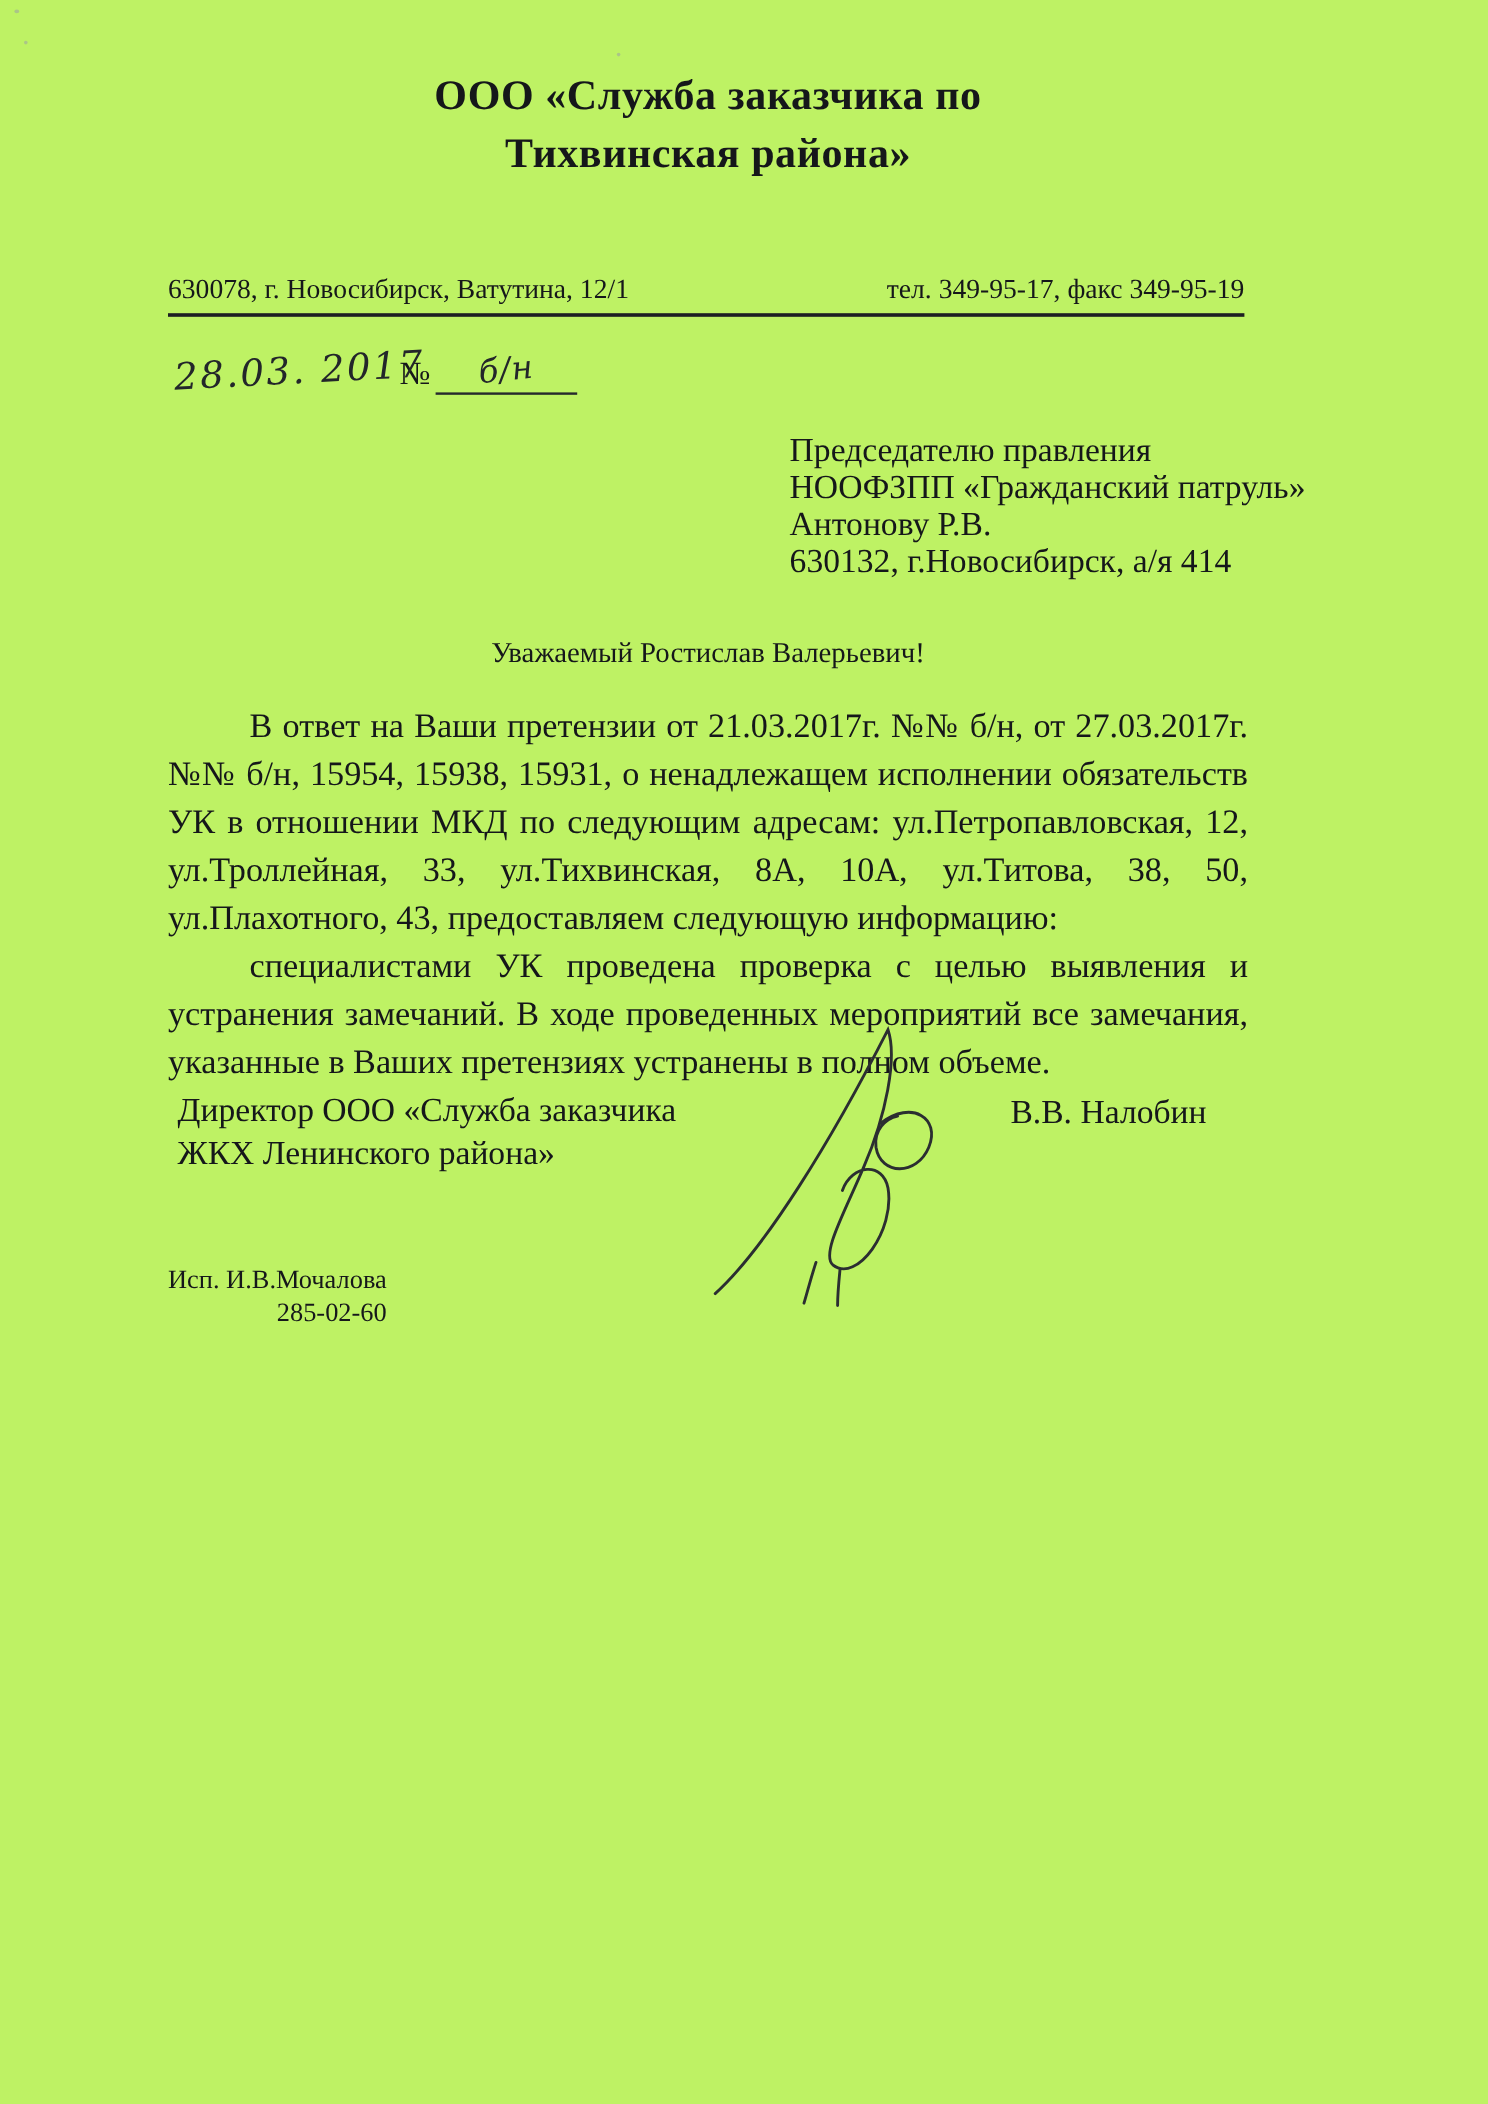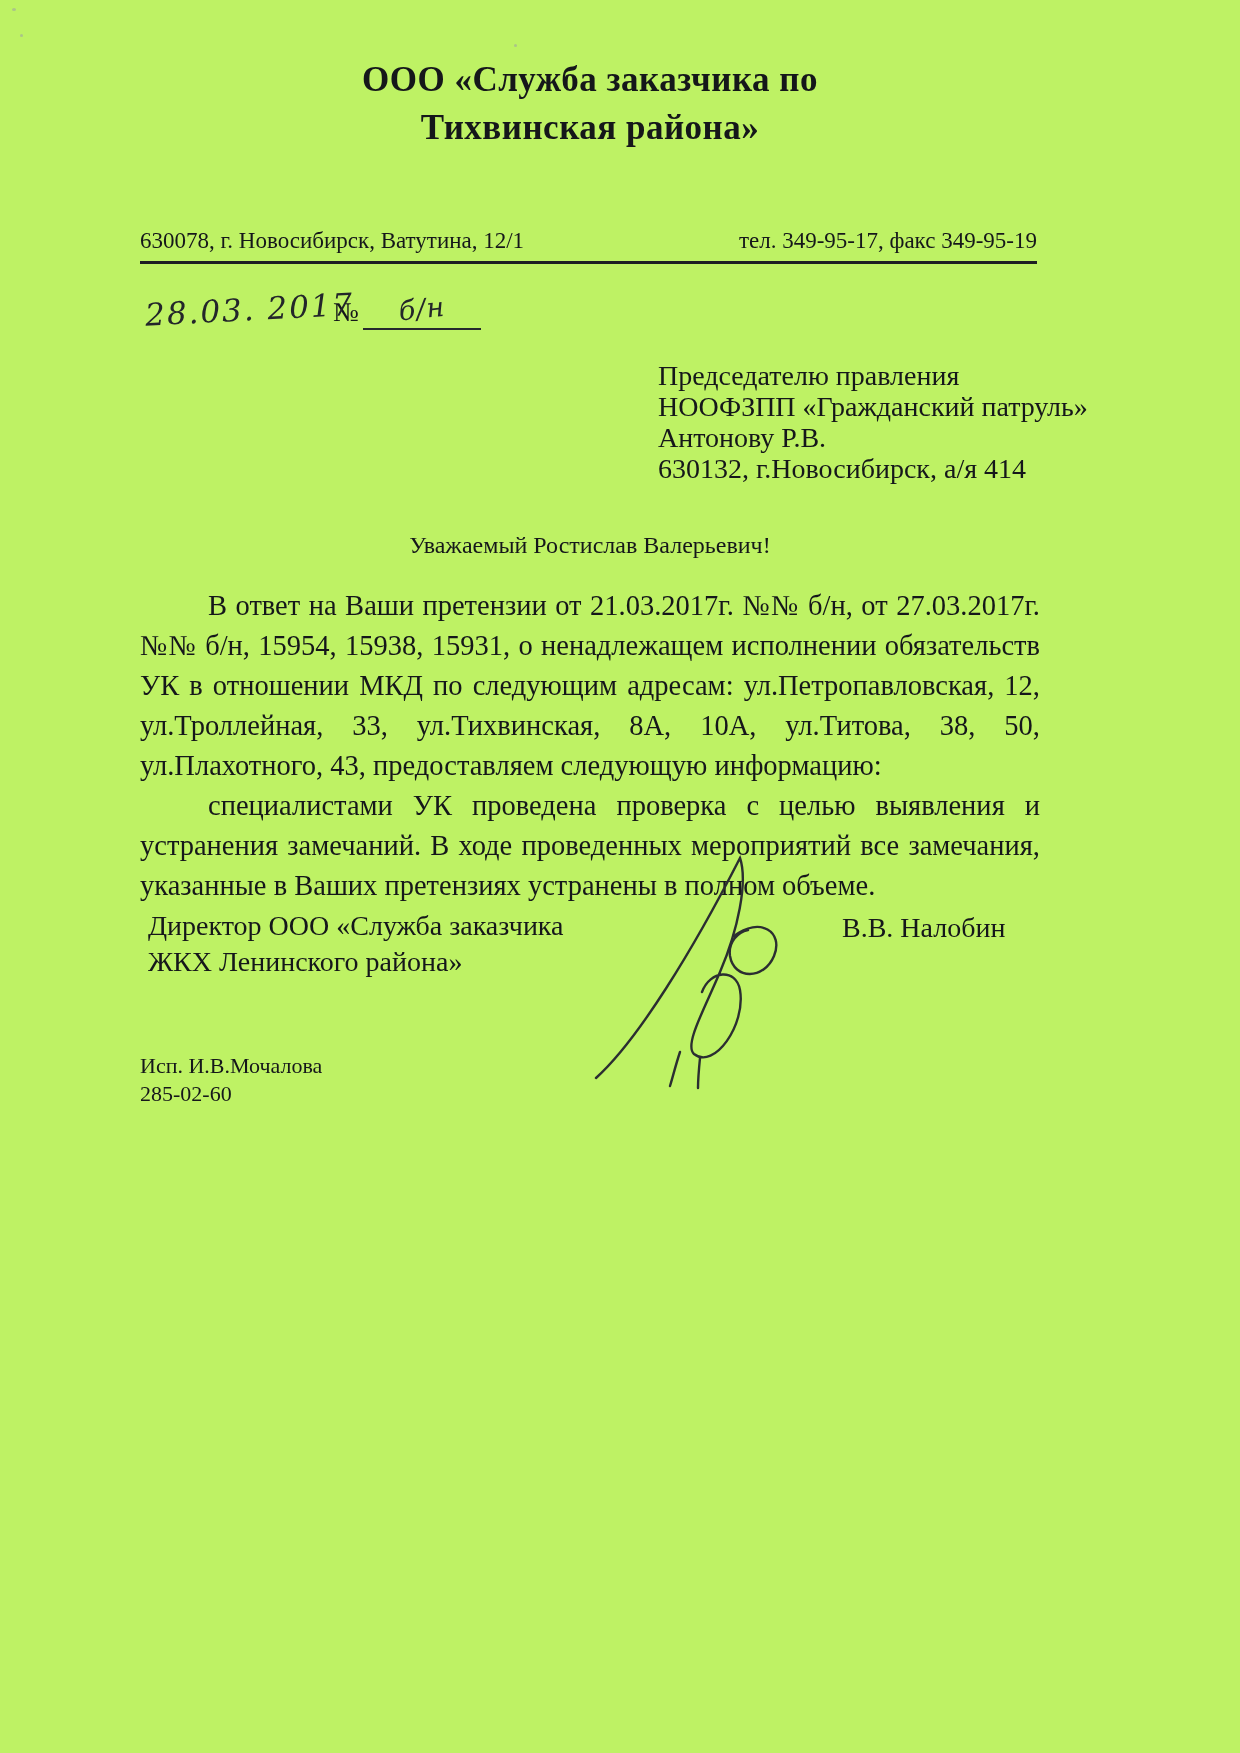--- a/index.html
+++ b/index.html
@@ -141,20 +141,21 @@
     left: 588px;
   }
 
   
   .executor {
     position: absolute;
     top: 1052px;
     left: 140px;
     font-size: 22px;
     line-height: 28px;
+    text-align: right;
   }
 
   
   .speck { position: absolute; background: #9aa0a6; border-radius: 50%; opacity: .55; }
   .speck.s1 { left: 12px; top: 8px;  width: 4px; height: 3px; }
   .speck.s2 { left: 20px; top: 34px; width: 3px; height: 3px; }
   .speck.s3 { left: 514px; top: 44px; width: 3px; height: 3px; }
 </style>
 </head>
 <body>

